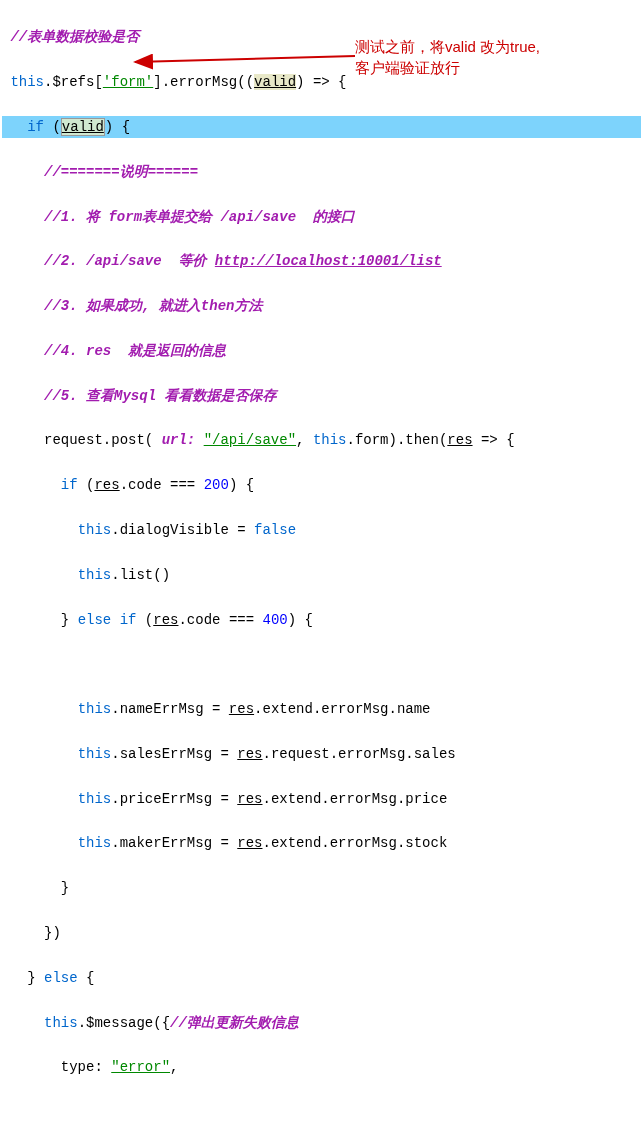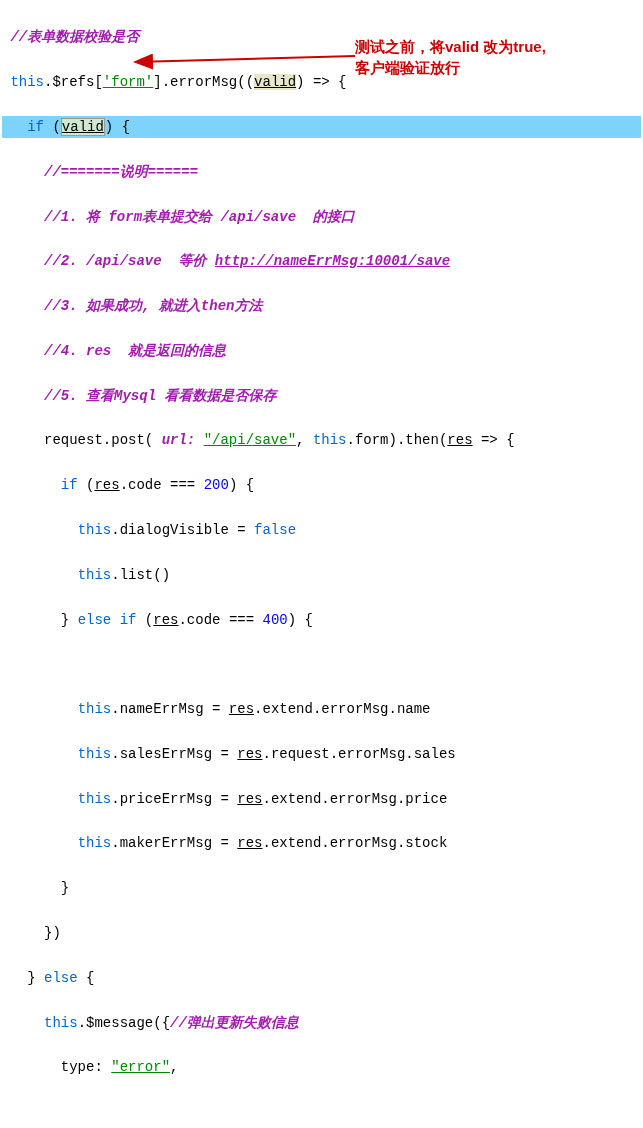--- a/index.html
+++ b/index.html
@@ -9,35 +9,35 @@
     .code-line { display: block; }
     .comment { color: #a21caf; font-style: italic; font-weight: bold; }
     .keyword { color: #0066cc; }
     .string { color: #008800; text-decoration: underline; }
     .number { color: #0000ff; }
     .underline { text-decoration: underline; }
     .highlight1 { background: #e8e8c8; }
     .highlight2 { background: #d0e8d0; border: 1px solid #999; }
     .highlight-line { background: #7dd3fc; }
     
-    .annotation { position: absolute; font-family: "SimSun", sans-serif; color: #c00; font-weight: bold; font-size: 15px; line-height: 1.4; text-shadow: 1px 1px 0 #fff; }
+    .annotation { position: absolute; font-family: "SimSun", sans-serif; color: #c00; font-weight: normal; font-size: 15px; line-height: 1.4; text-shadow: 1px 1px 0 #fff; }
     .arrow { position: absolute; }
     .code-container { position: relative; }
   </style>
 </head>
 <body>
 
 <div class="code-container">
 <div class="code-area">
 <span class="code-line"> <span class="comment">//表单数据校验是否</span></span>
 <span class="code-line"> <span class="keyword">this</span><span>.$refs[</span><span class="string">'form'</span><span>].errorMsg((</span><span class="underline highlight1">valid</span><span>) =&gt; {</span></span>
 <span class="code-line highlight-line">   <span class="keyword">if</span><span> (</span><span class="underline highlight2">valid</span><span>) {</span></span>
 <span class="code-line">     <span class="comment">//=======说明======</span></span>
 <span class="code-line">     <span class="comment">//1. 将 form表单提交给 /api/save  的接口</span></span>
-<span class="code-line">     <span class="comment"><span>//2. /api/save  等价 </span><span class="underline">http://nameErrMsg:10001/save</span></span></span>
+<span class="code-line">     <span class="comment"><span>//2. /api/save  等价 </span><span class="underline">http://localhost:10001/list</span></span></span>
 <span class="code-line">     <span class="comment">//3. 如果成功, 就进入then方法</span></span>
 <span class="code-line">     <span class="comment">//4. res  就是返回的信息</span></span>
 <span class="code-line">     <span class="comment">//5. 查看Mysql 看看数据是否保存</span></span>
 <span class="code-line">     <span>request.post(</span><span class="comment"> url: </span><span class="string">"/api/save"</span><span>, </span><span class="keyword">this</span><span>.form).then(</span><span class="underline">res</span><span> =&gt; {</span></span>
 <span class="code-line">       <span class="keyword">if</span><span> (</span><span class="underline">res</span><span>.code === </span><span class="number">200</span><span>) {</span></span>
 <span class="code-line">         <span class="keyword">this</span><span>.dialogVisible = </span><span class="keyword">false</span></span>
 <span class="code-line">         <span class="keyword">this</span><span>.list()</span></span>
 <span class="code-line">       <span>} </span><span class="keyword">else if</span><span> (</span><span class="underline">res</span><span>.code === </span><span class="number">400</span><span>) {</span></span>
 <span class="code-line"> </span>
 <span class="code-line">         <span class="keyword">this</span><span>.nameErrMsg = </span><span class="underline">res</span><span>.extend.errorMsg.name</span></span>

